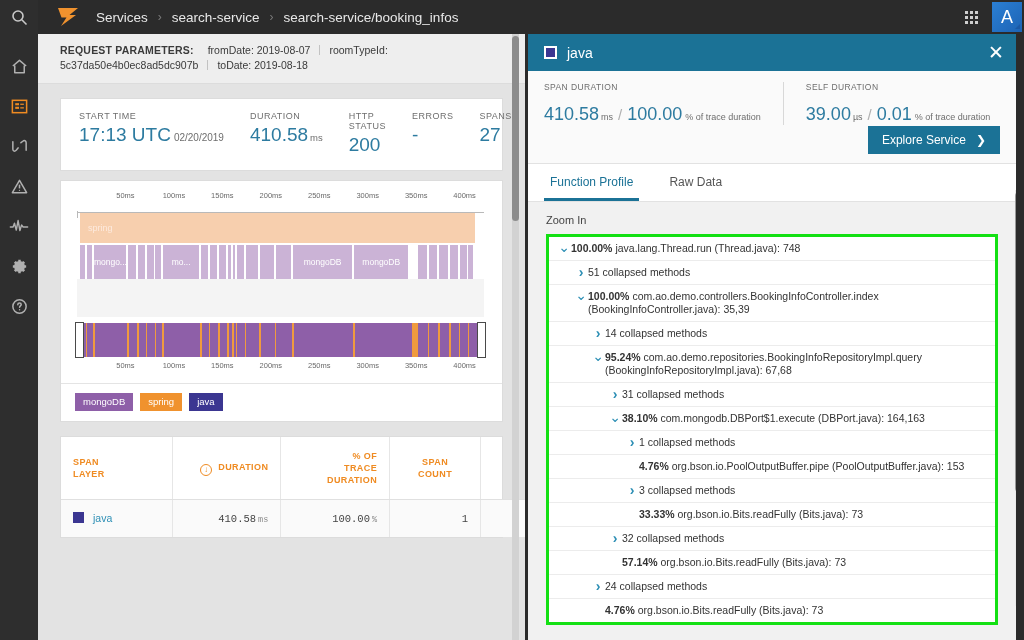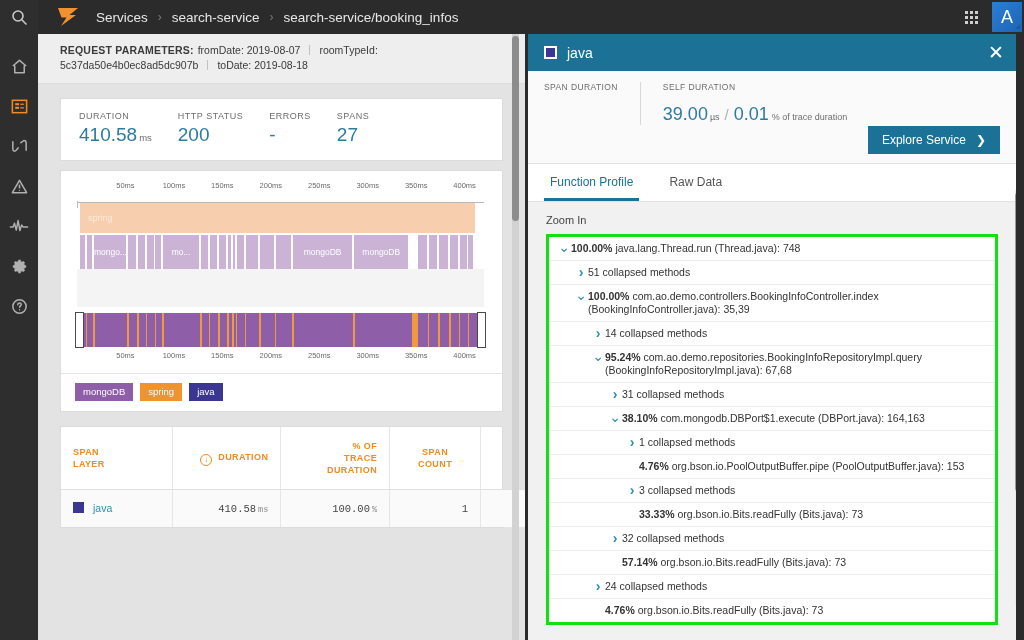--- a/index.html
+++ b/index.html
@@ -71,21 +71,21 @@
   .leftpane {
     position: absolute; left: 38px; top: 34px; width: 487px; height: 606px;
     background: #e3e3e3; overflow: hidden;
   }
   .reqparams {
     background: #eeeeee; padding: 9px 14px 10px 22px;
     font-size: 10.5px; color: #3a3a3a; line-height: 15px;
     border-bottom: 1px solid #dcdcdc;
   }
   .reqparams .lbl { font-weight: bold; letter-spacing: .2px; }
-  .reqparams .pp { margin-left: 4px; }
+  .reqparams .pp { margin-left: 14px; }
   .reqparams .divider {
     display:inline-block; width:1px; height:10px; background:#c2c2c2;
     margin: 0 9px; vertical-align: -1px;
   }
 
   .card {
     background: #fff; margin: 14px 22px 0 22px;
     border: 1px solid #dcdcdc;
   }
   
@@ -375,20 +375,24 @@
   </div>
 
   <div class="leftpane">
 
     <div class="reqparams">
       <span class="lbl">REQUEST PARAMETERS:</span><span class="pp">fromDate: 2019-08-07</span><span class="divider"></span><span>roomTypeId: 5c37da50e4b0ec8ad5dc907b</span><span class="divider"></span><span>toDate: 2019-08-18</span>
     </div>
 
     <div class="card">
       <div class="stats">
+        <div class="stat">
+          <div class="k">START TIME</div>
+          <div class="v"><span>17:13 UTC</span><span class="date">02/20/2019</span></div>
+        </div>
         <div class="stat">
           <div class="k">DURATION</div>
           <div class="v"><span>410.58</span><span class="sm">ms</span></div>
         </div>
         <div class="stat">
           <div class="k">HTTP STATUS</div>
           <div class="v">200</div>
         </div>
         <div class="stat">
           <div class="k">ERRORS</div>
@@ -539,20 +543,21 @@
     <div class="rp-header">
       <span class="sw"></span>
       <span class="ttl">java</span>
       <span class="rp-close">✕</span>
     </div>
 
     <div class="rp-stats">
       <div class="rp-stats-row">
         <div class="rp-stat">
           <div class="k">SPAN DURATION</div>
+          <div class="v"><span>410.58</span><span class="u">ms</span><span class="sl">/</span><span>100.00</span><span class="pct">% of trace duration</span></div>
         </div>
         <div class="rp-stat second">
           <div class="k">SELF DURATION</div>
           <div class="v"><span>39.00</span><span class="u">µs</span><span class="sl">/</span><span>0.01</span><span class="pct">% of trace duration</span></div>
         </div>
       </div>
       <div style="height:30px"></div>
       <div class="explore-btn">
         <span>Explore Service</span>
         <span>❯</span>

